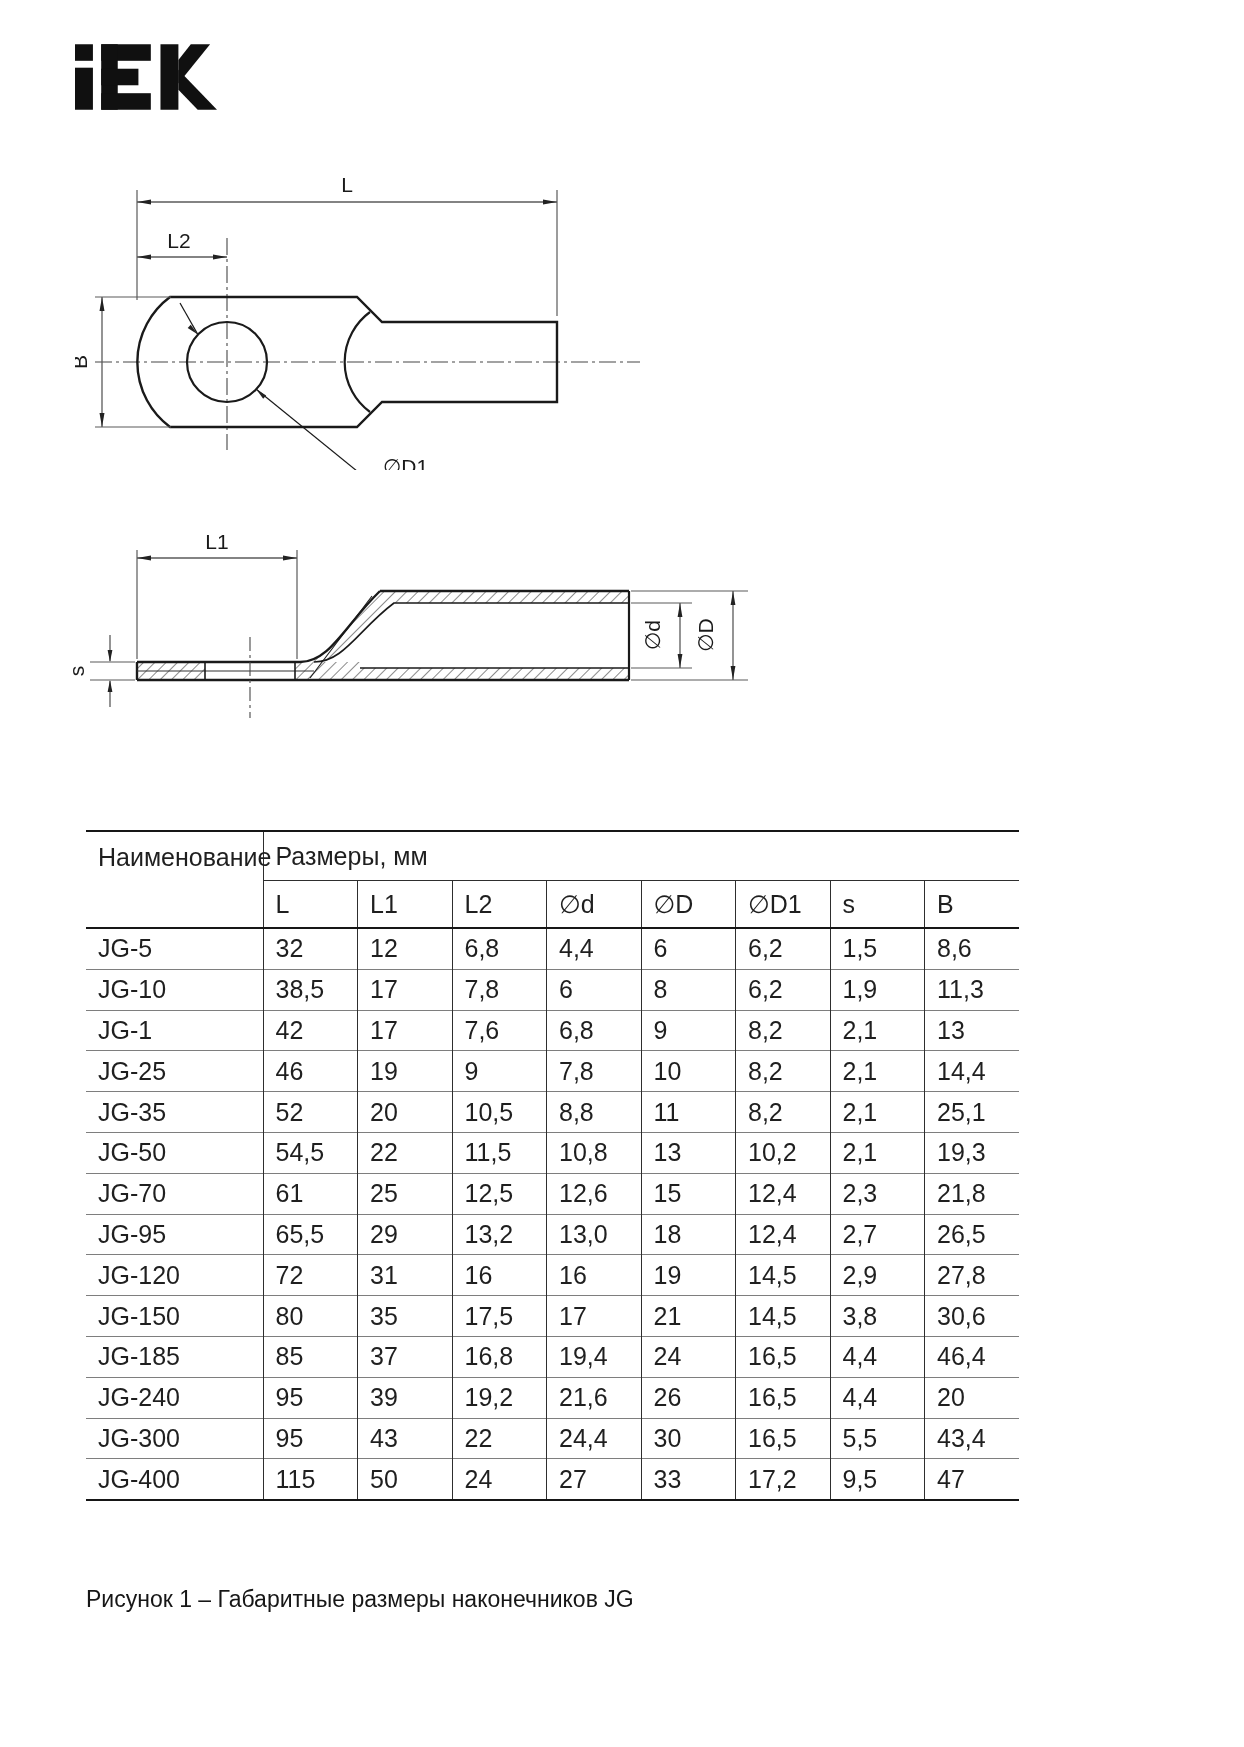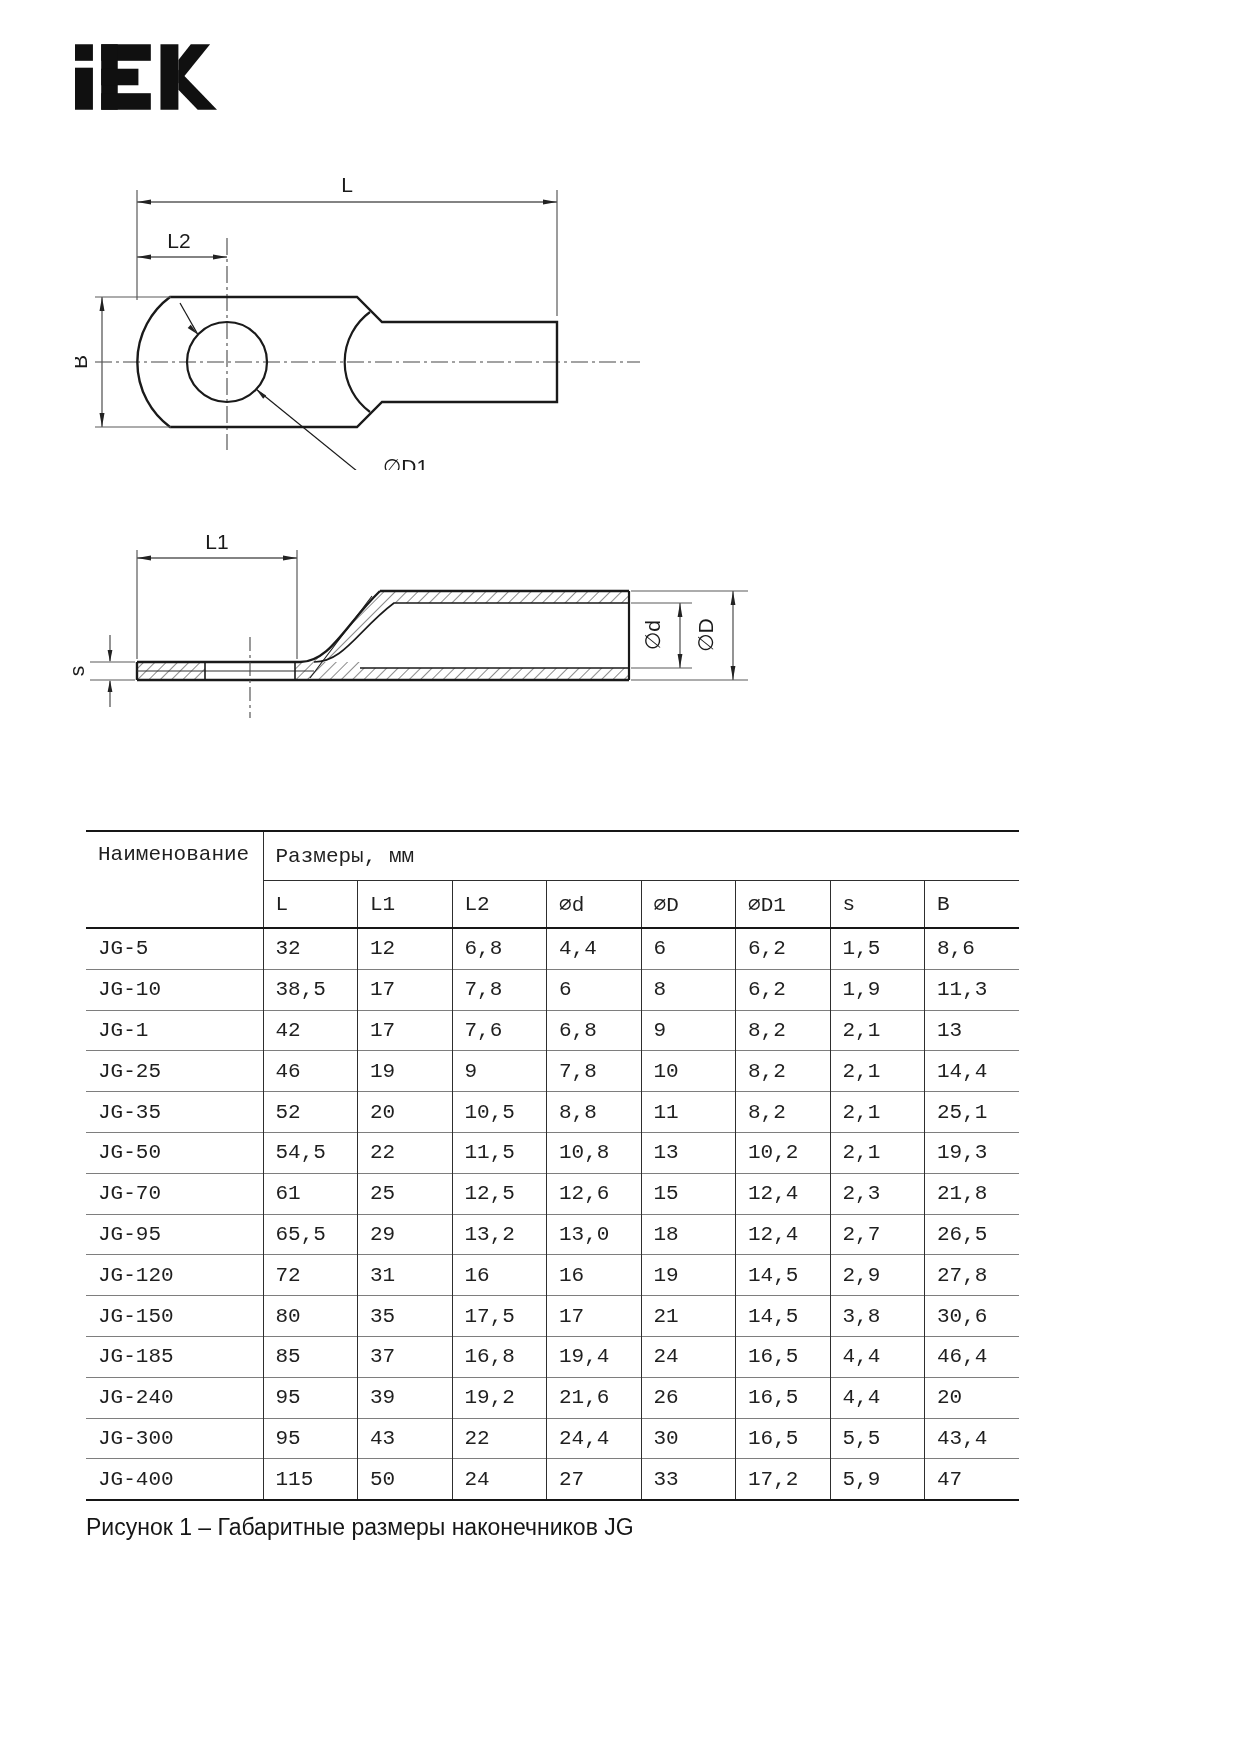--- a/index.html
+++ b/index.html
@@ -5,43 +5,43 @@
   html,body{margin:0;padding:0;}
   body{
     width:1244px;height:1747px;background:#ffffff;position:relative;
     font-family:"Liberation Sans",sans-serif;color:#1a1a1a;overflow:hidden;
   }
   .abs{position:absolute;}
   
   .table-wrap{left:86px;top:830px;width:933px;}
   .dims-table{
     border-collapse:collapse;table-layout:fixed;width:933px;
-    font-size:21px;color:#1f1f1f;
-    border-top:2.2px solid #161616;border-bottom:2.4px solid #161616;font-family:Liberation Mono, monospace;
+    font-size:25px;color:#1f1f1f;
+    border-top:2.2px solid #161616;border-bottom:2.4px solid #161616;
   }
   .dims-table th,.dims-table td{
     font-weight:400;text-align:left;padding:0 6px 0 12px;white-space:nowrap;
   }
   .dims-table th.name{
     border-right:1.6px solid #2e2e2e;vertical-align:top;padding-top:11px;
   }
   .dims-table tr.h1 th.group{
     height:48px;vertical-align:middle;border-bottom:1.4px solid #2e2e2e;
   }
   .dims-table tr.h2 th{
     height:46px;vertical-align:middle;border-left:1.6px solid #2e2e2e;
   }
   .dims-table tbody td{
     height:39.8px;vertical-align:middle;
     border-top:1.4px solid #7e7e7e;border-left:1.6px solid #2e2e2e;
   }
   .dims-table tbody td:first-child{border-left:none;}
   .dims-table tbody tr:first-child td{border-top:2.4px solid #161616;}
   
-  .caption{left:86px;top:1514px;font-size:23px;color:#161616;}
+  .caption{left:86px;top:1586px;font-size:23px;color:#161616;}
   
   .logo{left:75px;top:44px;}
   .svg-top{left:75px;top:140px;}
   .svg-side{left:60px;top:485px;}
   svg text{font-family:"Liberation Sans",sans-serif;font-size:21px;fill:#1a1a1a;}
 </style>
 </head>
 <body>
 
 <div class="abs logo">
@@ -342,20 +342,20 @@
           <td>43,4</td>
         </tr>
         <tr>
           <td class="name-cell">JG-400</td>
           <td>115</td>
           <td>50</td>
           <td>24</td>
           <td>27</td>
           <td>33</td>
           <td>17,2</td>
-          <td>5,9</td>
+          <td>9,5</td>
           <td>47</td>
         </tr>
       </tbody>
   </table>
 </div>
 
 <div class="abs caption">Рисунок 1 – Габаритные размеры наконечников JG</div>
 
 </body></html>

